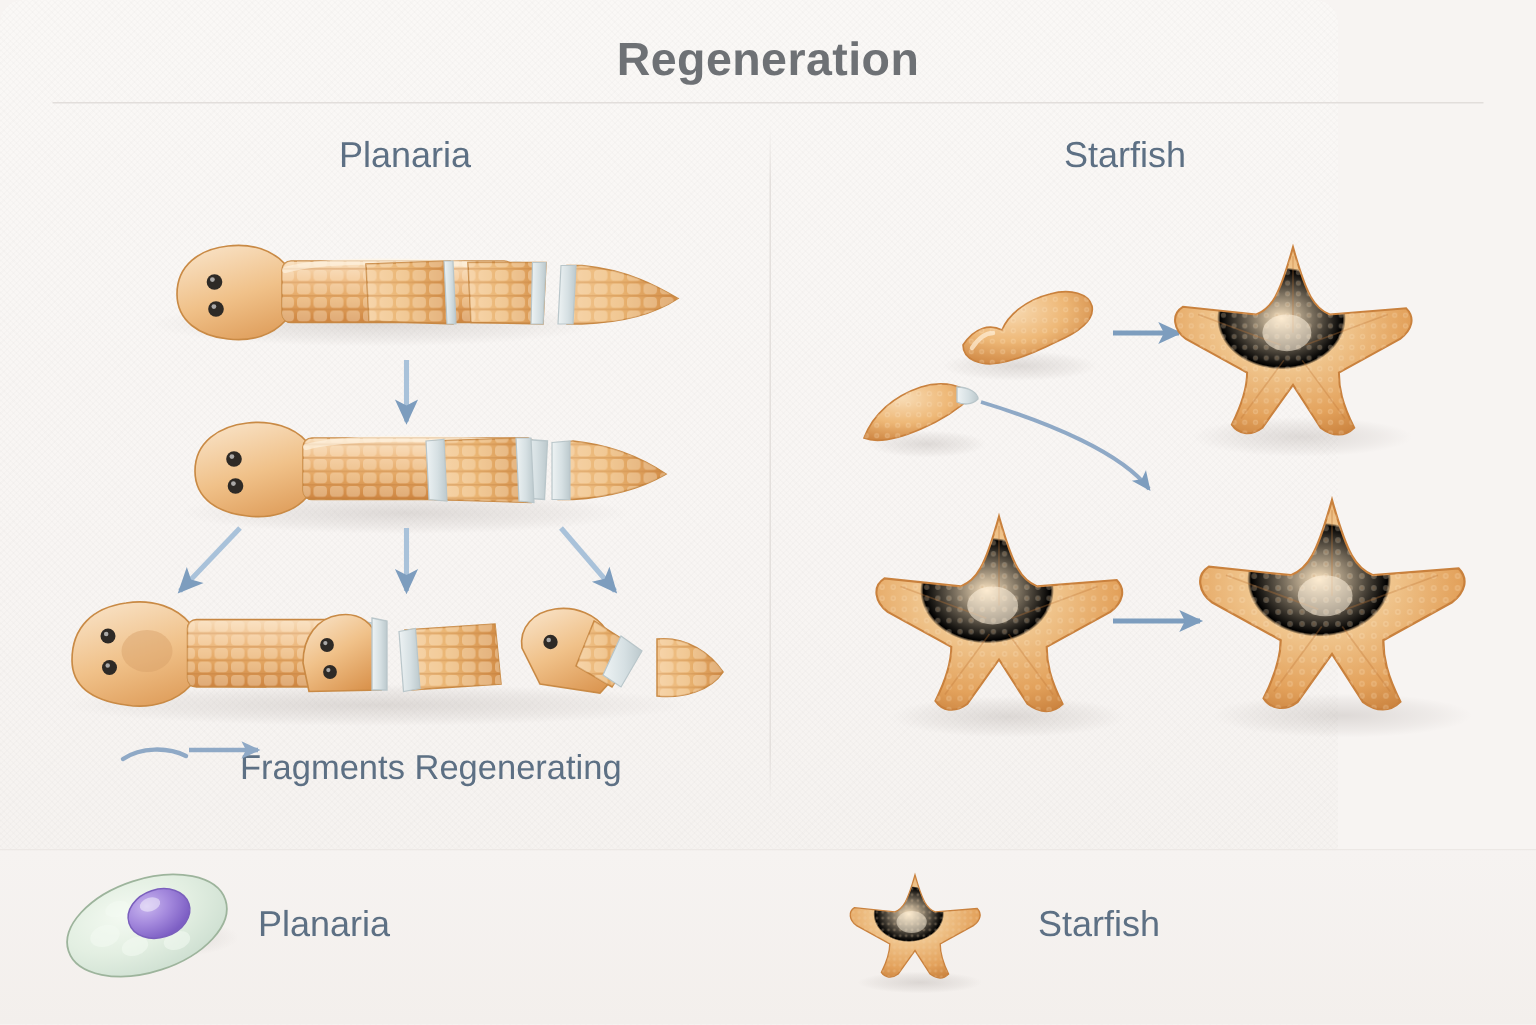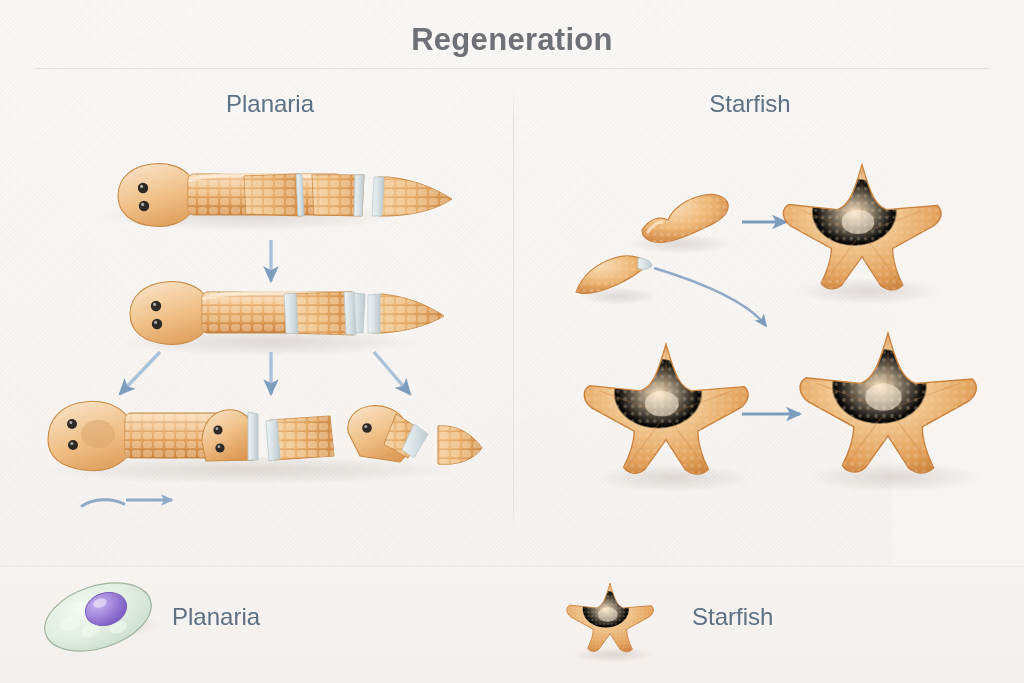--- a/index.html
+++ b/index.html
@@ -69,20 +69,21 @@
   <div id="title">Regeneration</div>
   <div id="title-rule"></div>
 
   <div id="panel-divider"></div>
   <div id="footer-divider"></div>
   <div id="footer-band"></div>
 
   <div class="panel-heading" id="heading-planaria">Planaria</div>
   <div class="panel-heading" id="heading-starfish">Starfish</div>
 
+  <div id="caption-fragments">Fragments Regenerating</div>
 
   <svg id="art" viewBox="0 0 1024 683">
     <defs>
 
       <linearGradient id="gBody" x1="0" y1="0" x2="0" y2="1">
         <stop offset="0%" stop-color="#f7dcba"></stop>
         <stop offset="30%" stop-color="#f0c08a"></stop>
         <stop offset="62%" stop-color="#e3a662"></stop>
         <stop offset="100%" stop-color="#cd8440"></stop>
       </linearGradient>

